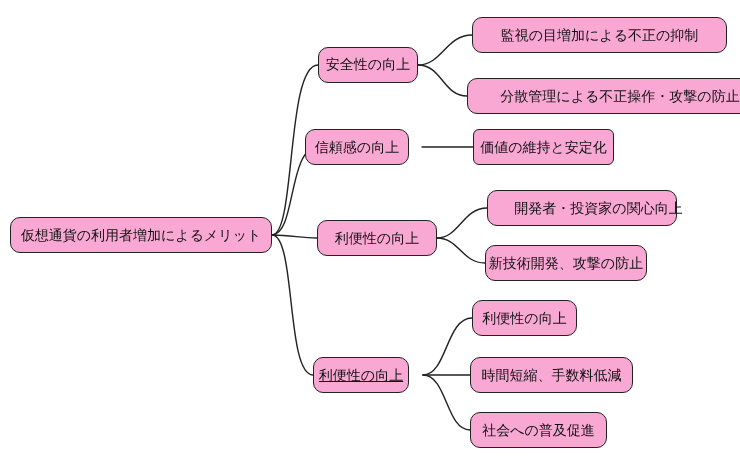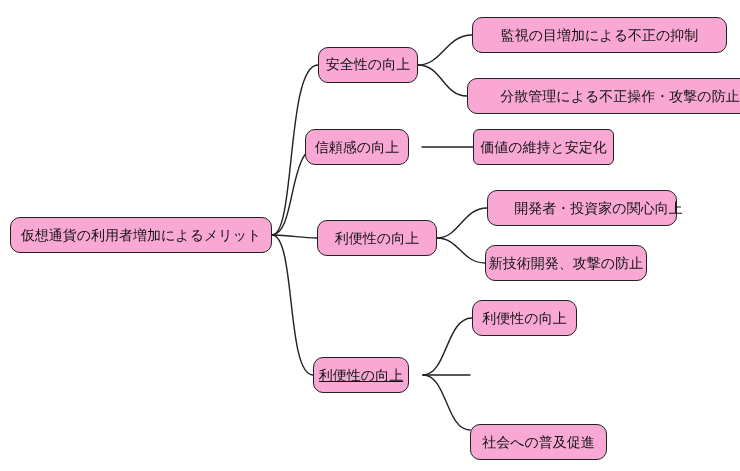--- a/index.html
+++ b/index.html
@@ -71,15 +71,16 @@
   <div class="node" style="left:305px; top:129px; width:104px;">信頼感の向上</div>
   <div class="node" style="left:317px; top:220px; width:120px;">利便性の向上</div>
   <div class="node" style="left:313px; top:357px; width:96px;text-decoration:underline;">利便性の向上</div>
 
   <div class="node" style="left:472px; top:17px;  width:255px;">監視の目増加による不正の抑制</div>
   <div class="node" style="left:467px; top:78px;  width:306px;">分散管理による不正操作・攻撃の防止</div>
   <div class="node" style="left:473px; top:129px; width:141px;border-radius:6px;">価値の維持と安定化</div>
   <div class="node" style="left:487px; top:190px; width:190px;padding-left:39px;">開発者・投資家の関心向上</div>
   <div class="node" style="left:485px; top:245px; width:162px;">新技術開発、攻撃の防止</div>
   <div class="node" style="left:472px; top:300px; width:105px;">利便性の向上</div>
-  <div class="node" style="left:470px; top:424px; width:137px;">社会への普及促進</div>
+  <div class="node" style="left:470px; top:357px; width:163px;">時間短縮、手数料低減</div>
+  <div class="node" style="left:470px; top:412px; width:137px;">社会への普及促進</div>
 
 </div>
 
 </body></html>

